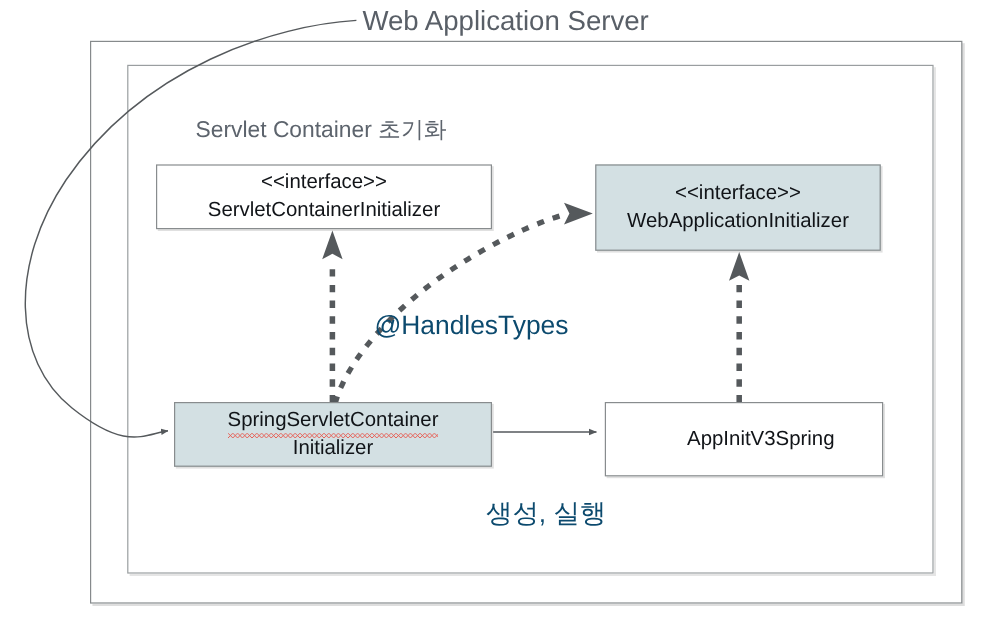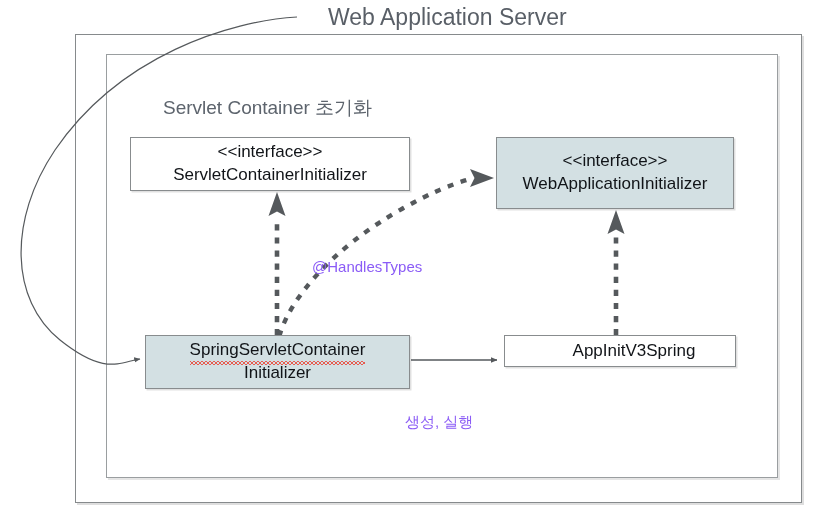--- a/index.html
+++ b/index.html
@@ -50,21 +50,20 @@
   #heading-servlet-container { left: 163px; top: 95px; }
   #heading-application       { left: 509px; top: 93px; }
 
   
   #diagram-title {
     position: absolute;
     left: 302px; top: 4px;
     font-size: 23px;
     color: #595f67;
     white-space: nowrap;
-    margin-left: 26px;
   }
 
   
   .node {
     position: absolute;
     box-sizing: border-box;
     border: 1px solid #888c8e;
     display: flex;
     flex-direction: column;
     align-items: center;
@@ -101,28 +100,28 @@
   #node-servlet-container-initializer {
     left: 130px; top: 137px; width: 280px; height: 54px;
   }
   #node-web-application-initializer {
     left: 496px; top: 137px; width: 238px; height: 72px;
   }
   #node-spring-servlet-container-initializer {
     left: 145px; top: 335px; width: 265px; height: 54px;
   }
   #node-app-init-v3-spring {
-    left: 504px; top: 335px; width: 232px; height: 32px; padding-left: 28px;
+    left: 504px; top: 335px; width: 232px; height: 62px; padding-left: 28px;
   }
 
   
   .edge-label {
     position: absolute;
-    color: #8b5cf6;
-    font-size: 15px;
+    color: #0c4a6e;
+    font-size: 22px;
     white-space: nowrap;
   }
   #label-handles-types { left: 312px; top: 258px; }
   #label-create-run    { left: 405px; top: 413px; }
 
   
   #connectors {
     position: absolute;
     left: 0; top: 0;
     width: 821px; height: 527px;

